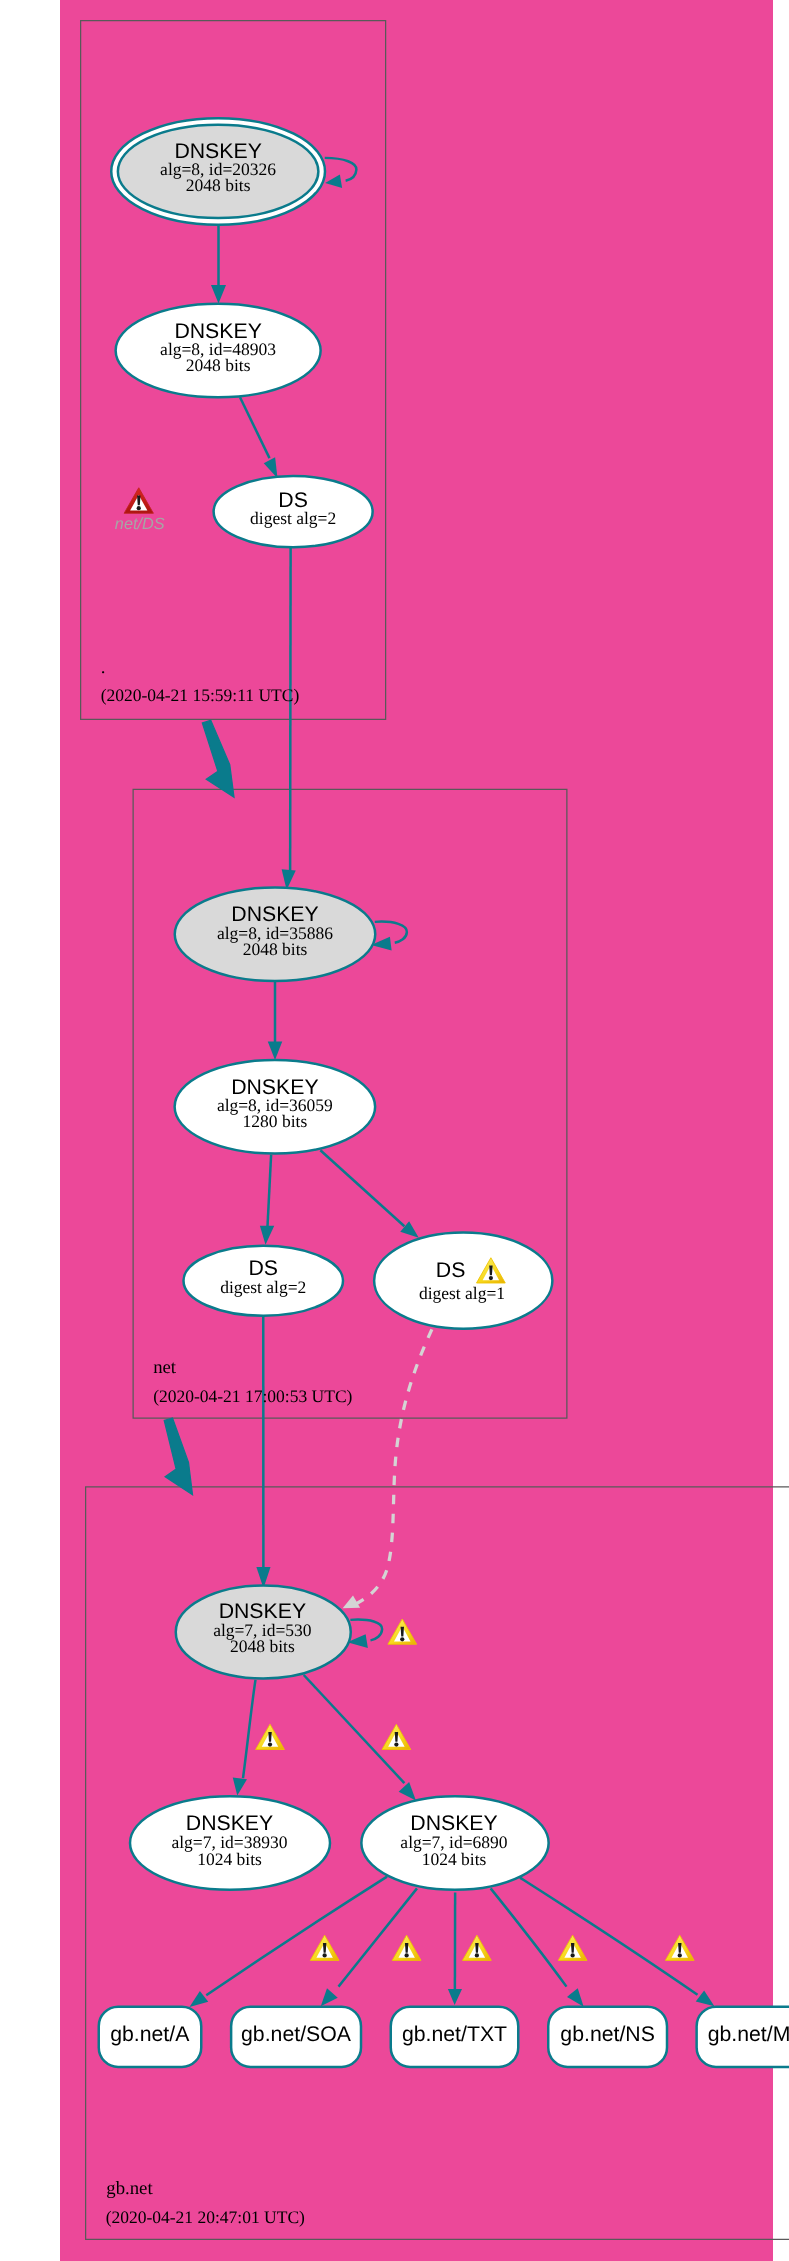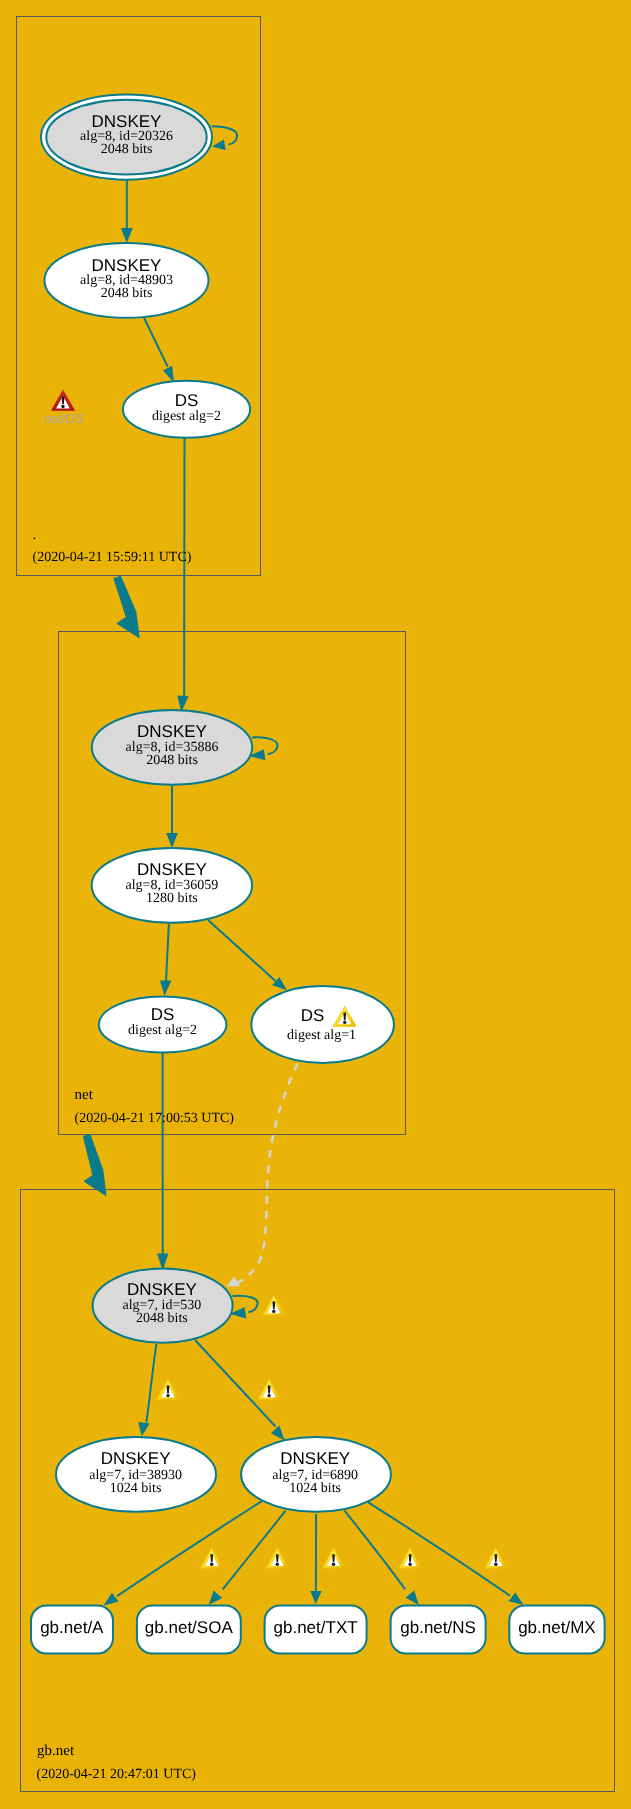--- a/index.html
+++ b/index.html
@@ -1,18 +1,18 @@
 <!DOCTYPE html>
 <html><head>
 <meta charset="utf-8">
 <title>DNSSEC authentication chain</title>
 <style>
   html,body{margin:0;padding:0;background:#ffffff;}
   body{width:631px;height:1809px;overflow:hidden;font-family:"Liberation Sans",sans-serif;}
-  #stage{position:relative;width:631px;height:1809px;background:#eab308;transform:translateZ(0);}
+  #stage{position:relative;width:570px;height:1809px;background:#ec4899;transform:translateZ(0);margin-left:48px;}
   svg{display:block;shape-rendering:geometricPrecision;text-rendering:geometricPrecision;transform:translateZ(0);}
   text{-webkit-font-smoothing:antialiased;}
   .zone-box{fill:none;stroke:#595959;stroke-width:1;}
   .node-ell{stroke:#0a7b8c;stroke-width:2;}
   .fill-grey{fill:#d9d9d9;}
   .fill-white{fill:#ffffff;}
   .edge{fill:none;stroke:#0a7b8c;stroke-width:2;}
   .edge-head{fill:#0a7b8c;stroke:none;}
   .t-head{font-family:"Liberation Sans",sans-serif;font-size:17px;fill:#000;}
   .t-sub{font-family:"Liberation Serif",serif;font-size:14px;fill:#000;}

